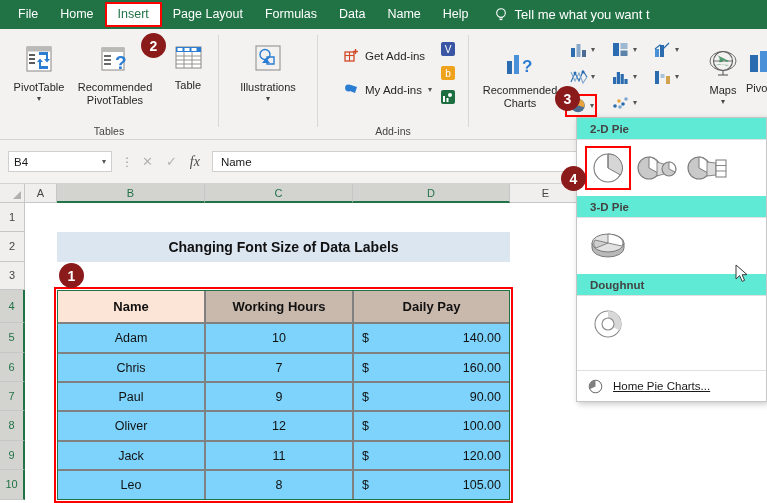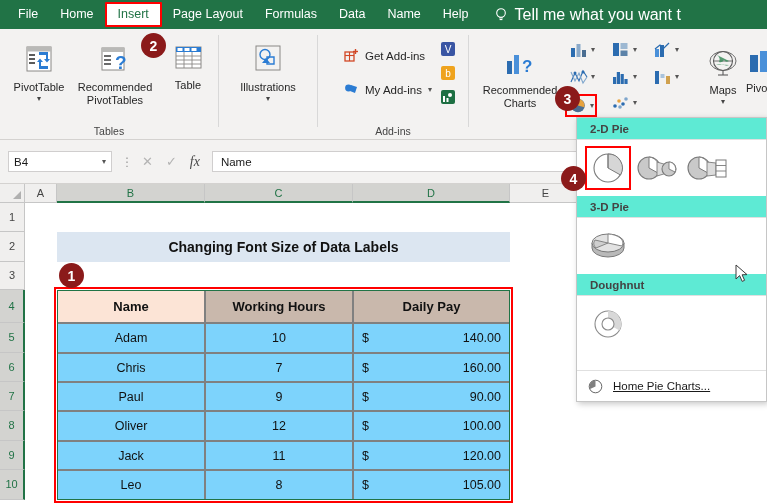--- a/index.html
+++ b/index.html
@@ -24,21 +24,21 @@
   }
   .tab.first { padding-left: 18px; }
   .tab.active {
     background: #ffffff; color: #217346;
     border: 2px solid #ff0000;
     height: 25px; line-height: 21px;
     border-radius: 1px;
   }
   .tellme {
     display: flex; align-items: center; gap: 7px;
-    margin-left: 14px; color: #ffffff; font-size: 16px;
+    margin-left: 14px; color: #ffffff; font-size: 13px;
     white-space: nowrap; overflow: hidden;
   }
   .bulb { width: 14px; height: 16px; flex: 0 0 auto; }
 
   
   .ribbon {
     position: absolute; left: 0; top: 29px; width: 767px; height: 111px;
     background: #f3f2f1; border-bottom: 1px solid #d4d2d0;
   }
   .group { position: absolute; top: 0; height: 111px; }

